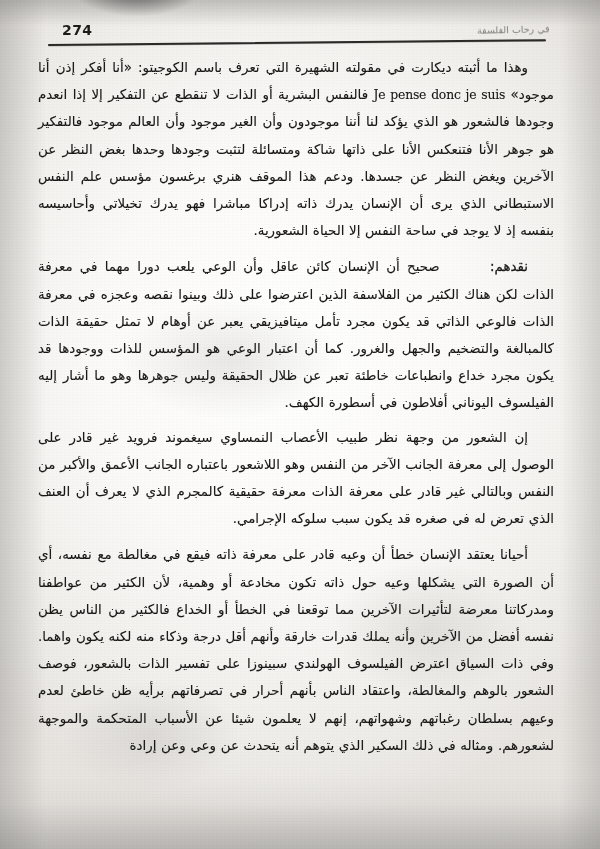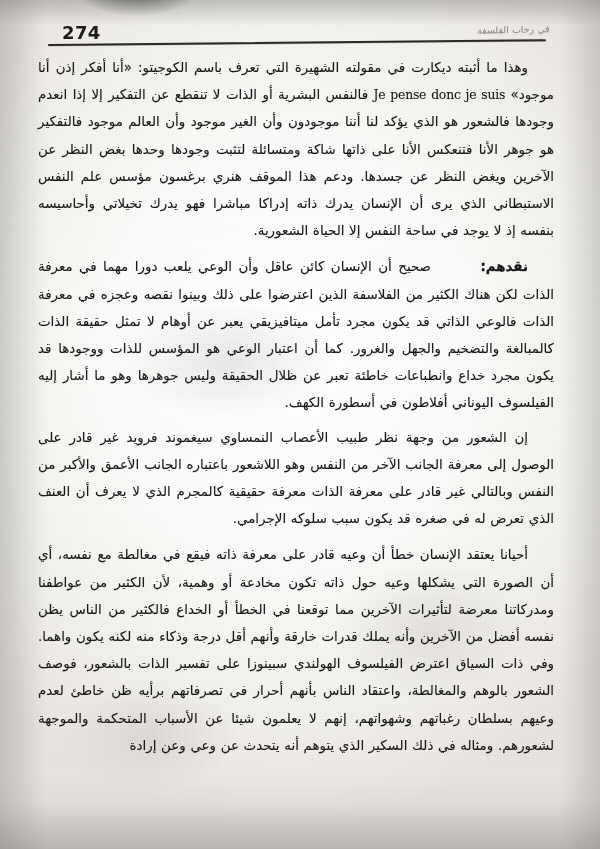--- a/index.html
+++ b/index.html
@@ -86,21 +86,21 @@
     transform: rotate(-1.2deg);
     opacity: 0.62;
     filter: blur(0.25px);
     white-space: nowrap;
   }
   .folio {
     position: absolute;
     left: 14px;
     top: 0px;
     font-family: "DejaVu Sans", "Liberation Sans", sans-serif;
-    font-size: 18px;
+    font-size: 14px;
     font-weight: bold;
     color: #1d1c1b;
     letter-spacing: 0.4px;
   }
   .head-rule {
     position: absolute;
     left: 0;
     right: 10px;
     top: 22px;
     height: 2px;
@@ -130,21 +130,21 @@
     text-justify: inter-word;
     text-indent: 26px;
     word-spacing: 0.4px;
     -webkit-text-stroke: 0.18px rgba(20,20,20,0.55);
   }
   .para:last-child { margin-bottom: 0; }
 
   .para.tight { margin-bottom: 7px; }
 
   .lead-term {
-    font-weight: bold;
+    font-weight: normal;
     margin-left: 43px;
     -webkit-text-stroke: 0.3px rgba(15,15,15,0.8);
   }
 
   .latin {
     font-family: "DejaVu Serif", "Liberation Serif", serif;
     font-weight: normal;
     font-size: 12.4px;
     direction: ltr;
     unicode-bidi: isolate;

